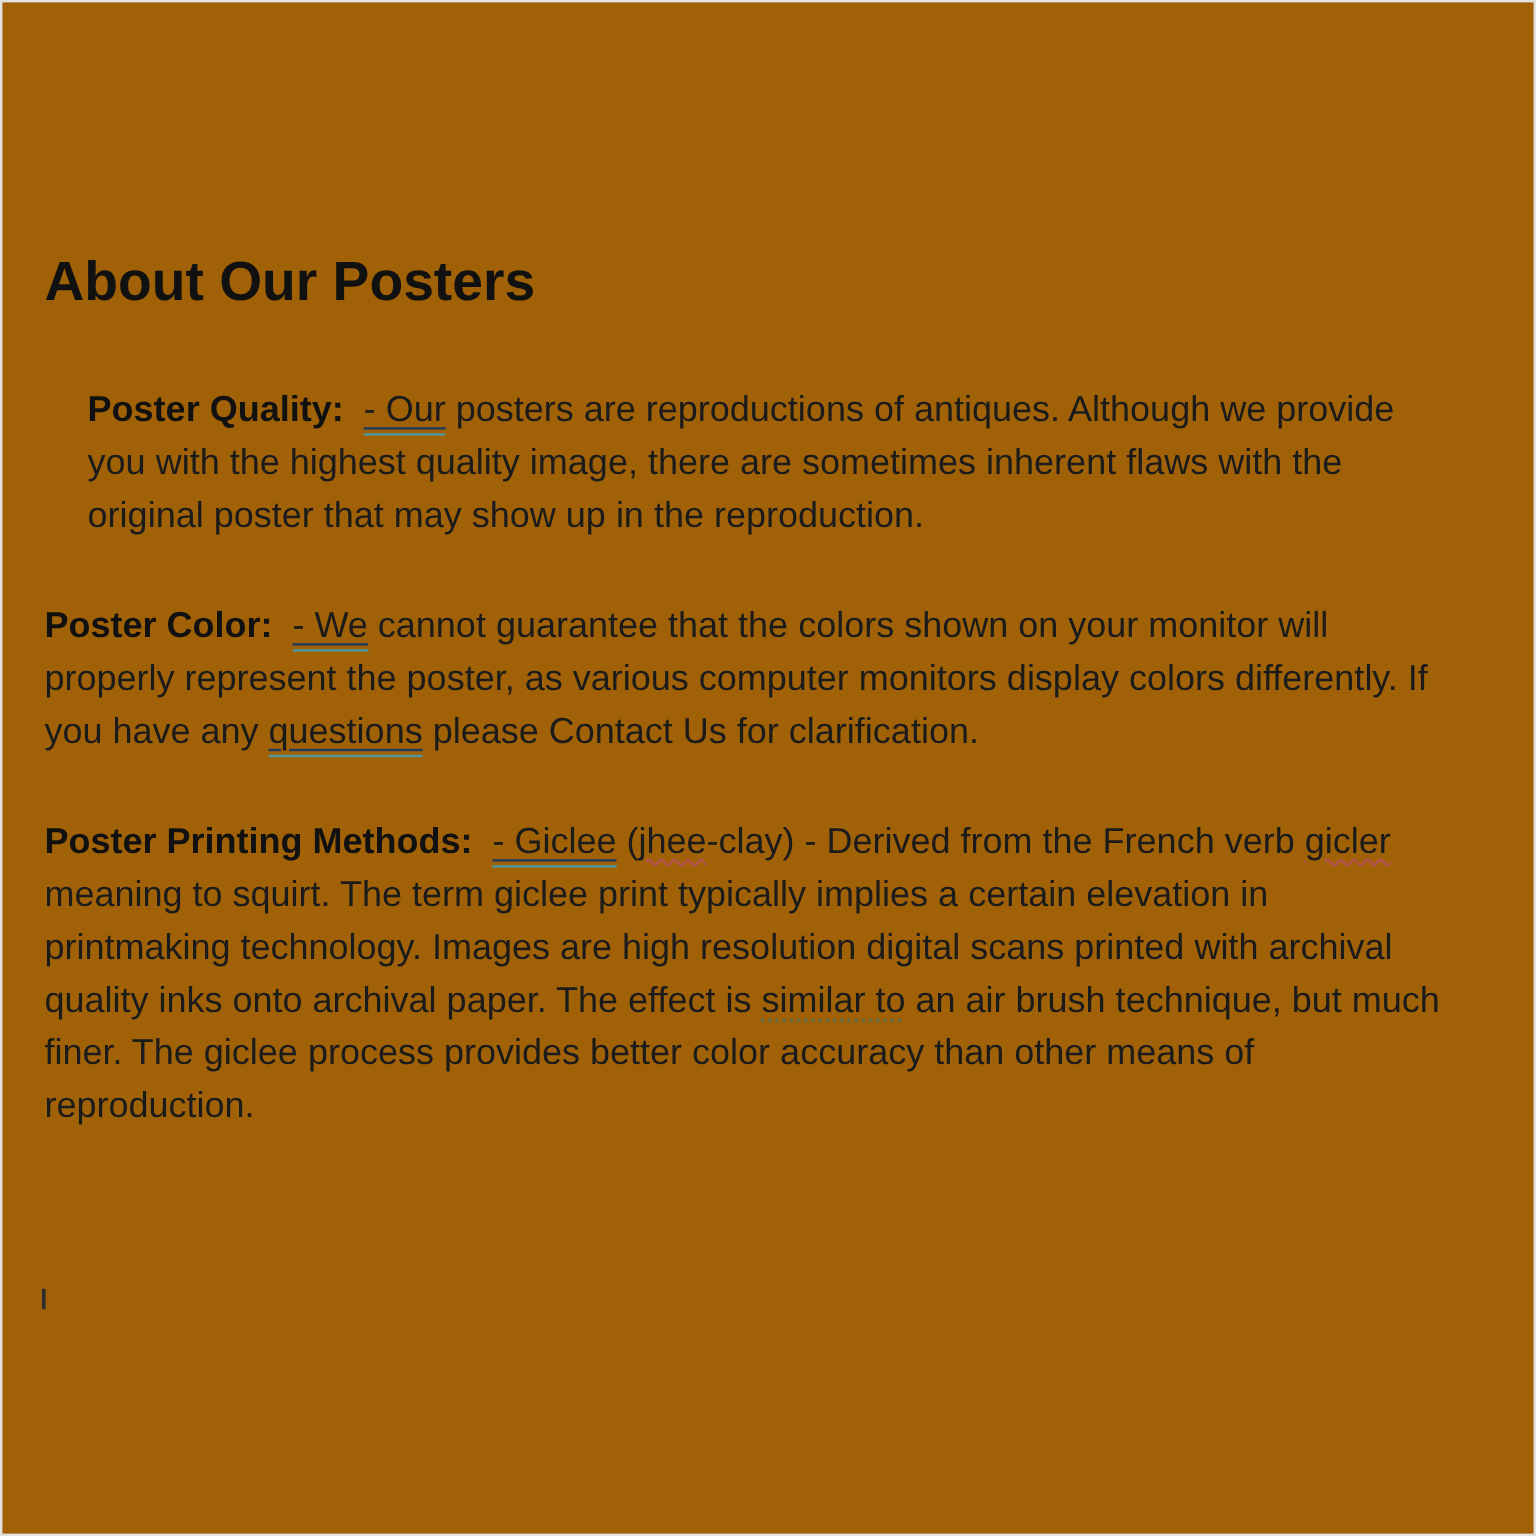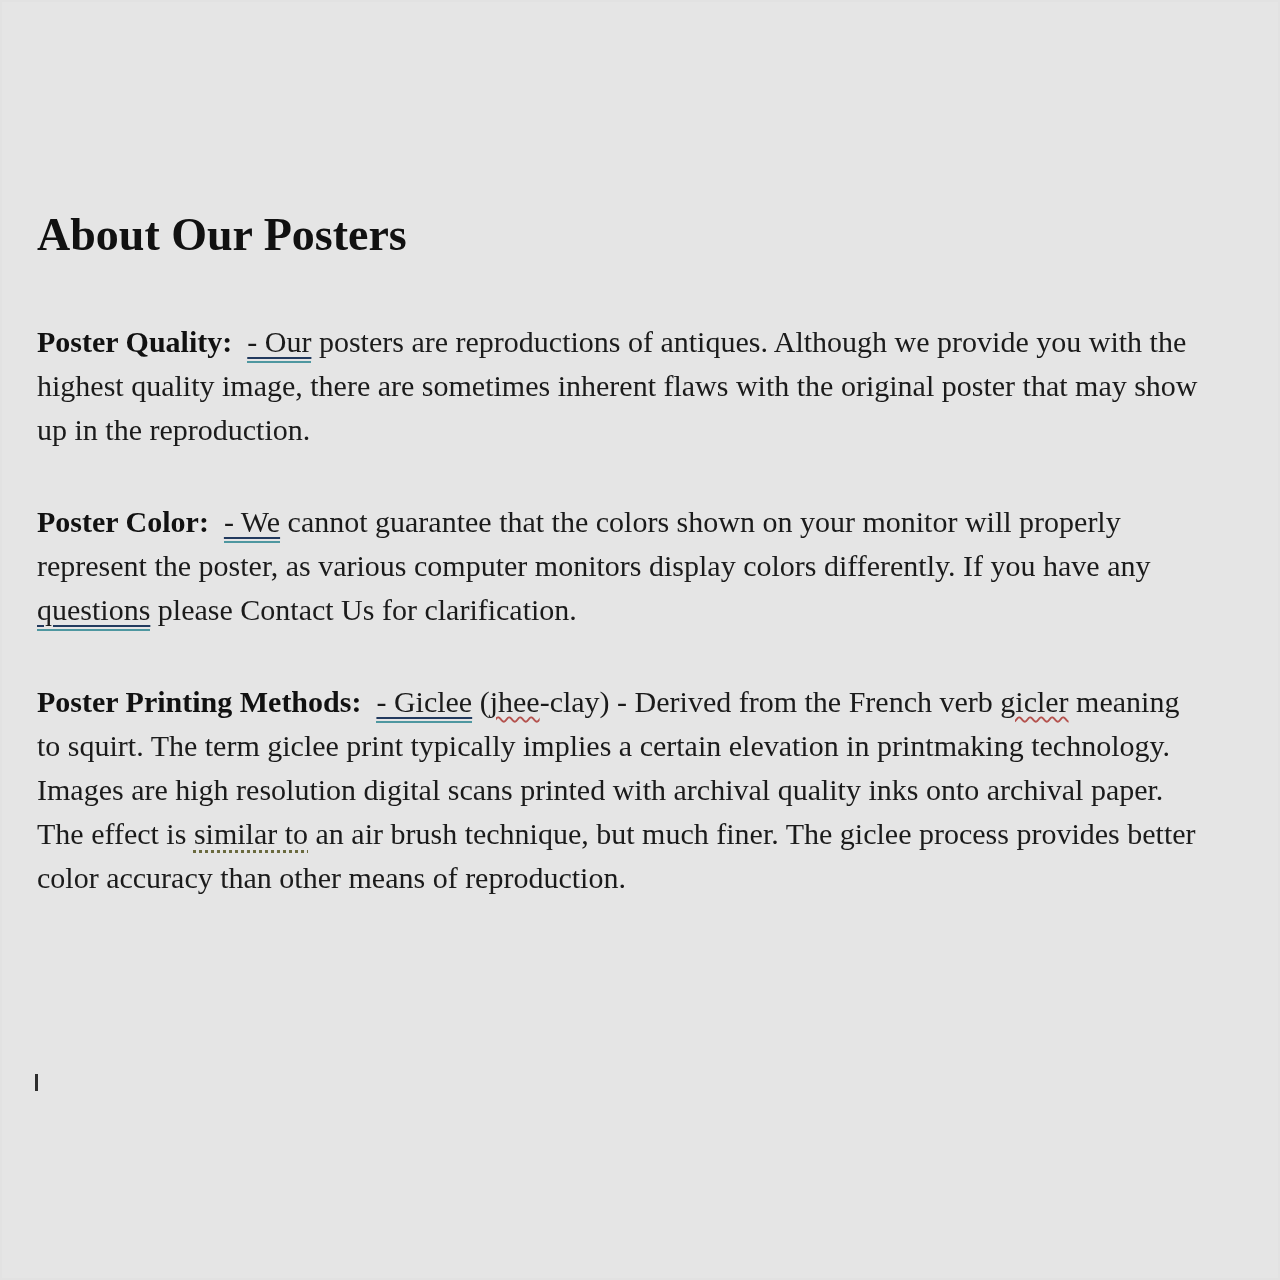--- a/index.html
+++ b/index.html
@@ -1,43 +1,43 @@
 <!DOCTYPE html>
 <html><head>
 <meta charset="utf-8">
 <style>
   * { box-sizing: border-box; }
   html, body { margin: 0; padding: 0; background: #ffffff; }
   .page {
     position: relative;
     width: 1280px;
     height: 1280px;
-    background: #e5e5e5;
+    background: #a16207;
     border: 2px solid #e2e2e2;
     overflow: hidden;
-    font-family: Liberation Serif, serif;
+    font-family: Liberation Sans, sans-serif;
     color: #1b1b1b;
   }
   .content {
     padding: 0 70px 0 35px;
   }
   h1.doc-title {
     font-size: 46px;
     line-height: 1.2;
     font-weight: bold;
     margin: 205px 0 0 0;
     color: #111111;
     letter-spacing: 0px;
   }
   .doc-body p {
     font-size: 30px;
     line-height: 44px;
     margin: 0 0 48px 0;
   }
-  .doc-body p:first-child { margin-top: 58px; }
+  .doc-body p:first-child { margin-top: 58px; margin-left: 36px; }
   .seg-bold { font-weight: bold; color: #111111; }
   .seg-plain { }
   
   .seg-dblu {
     text-decoration: underline;
     text-decoration-color: #223a5e;
     text-decoration-thickness: 2px;
     text-underline-offset: 5px;
     border-bottom: 2px solid #4e97a0;
     padding-bottom: 3px;

